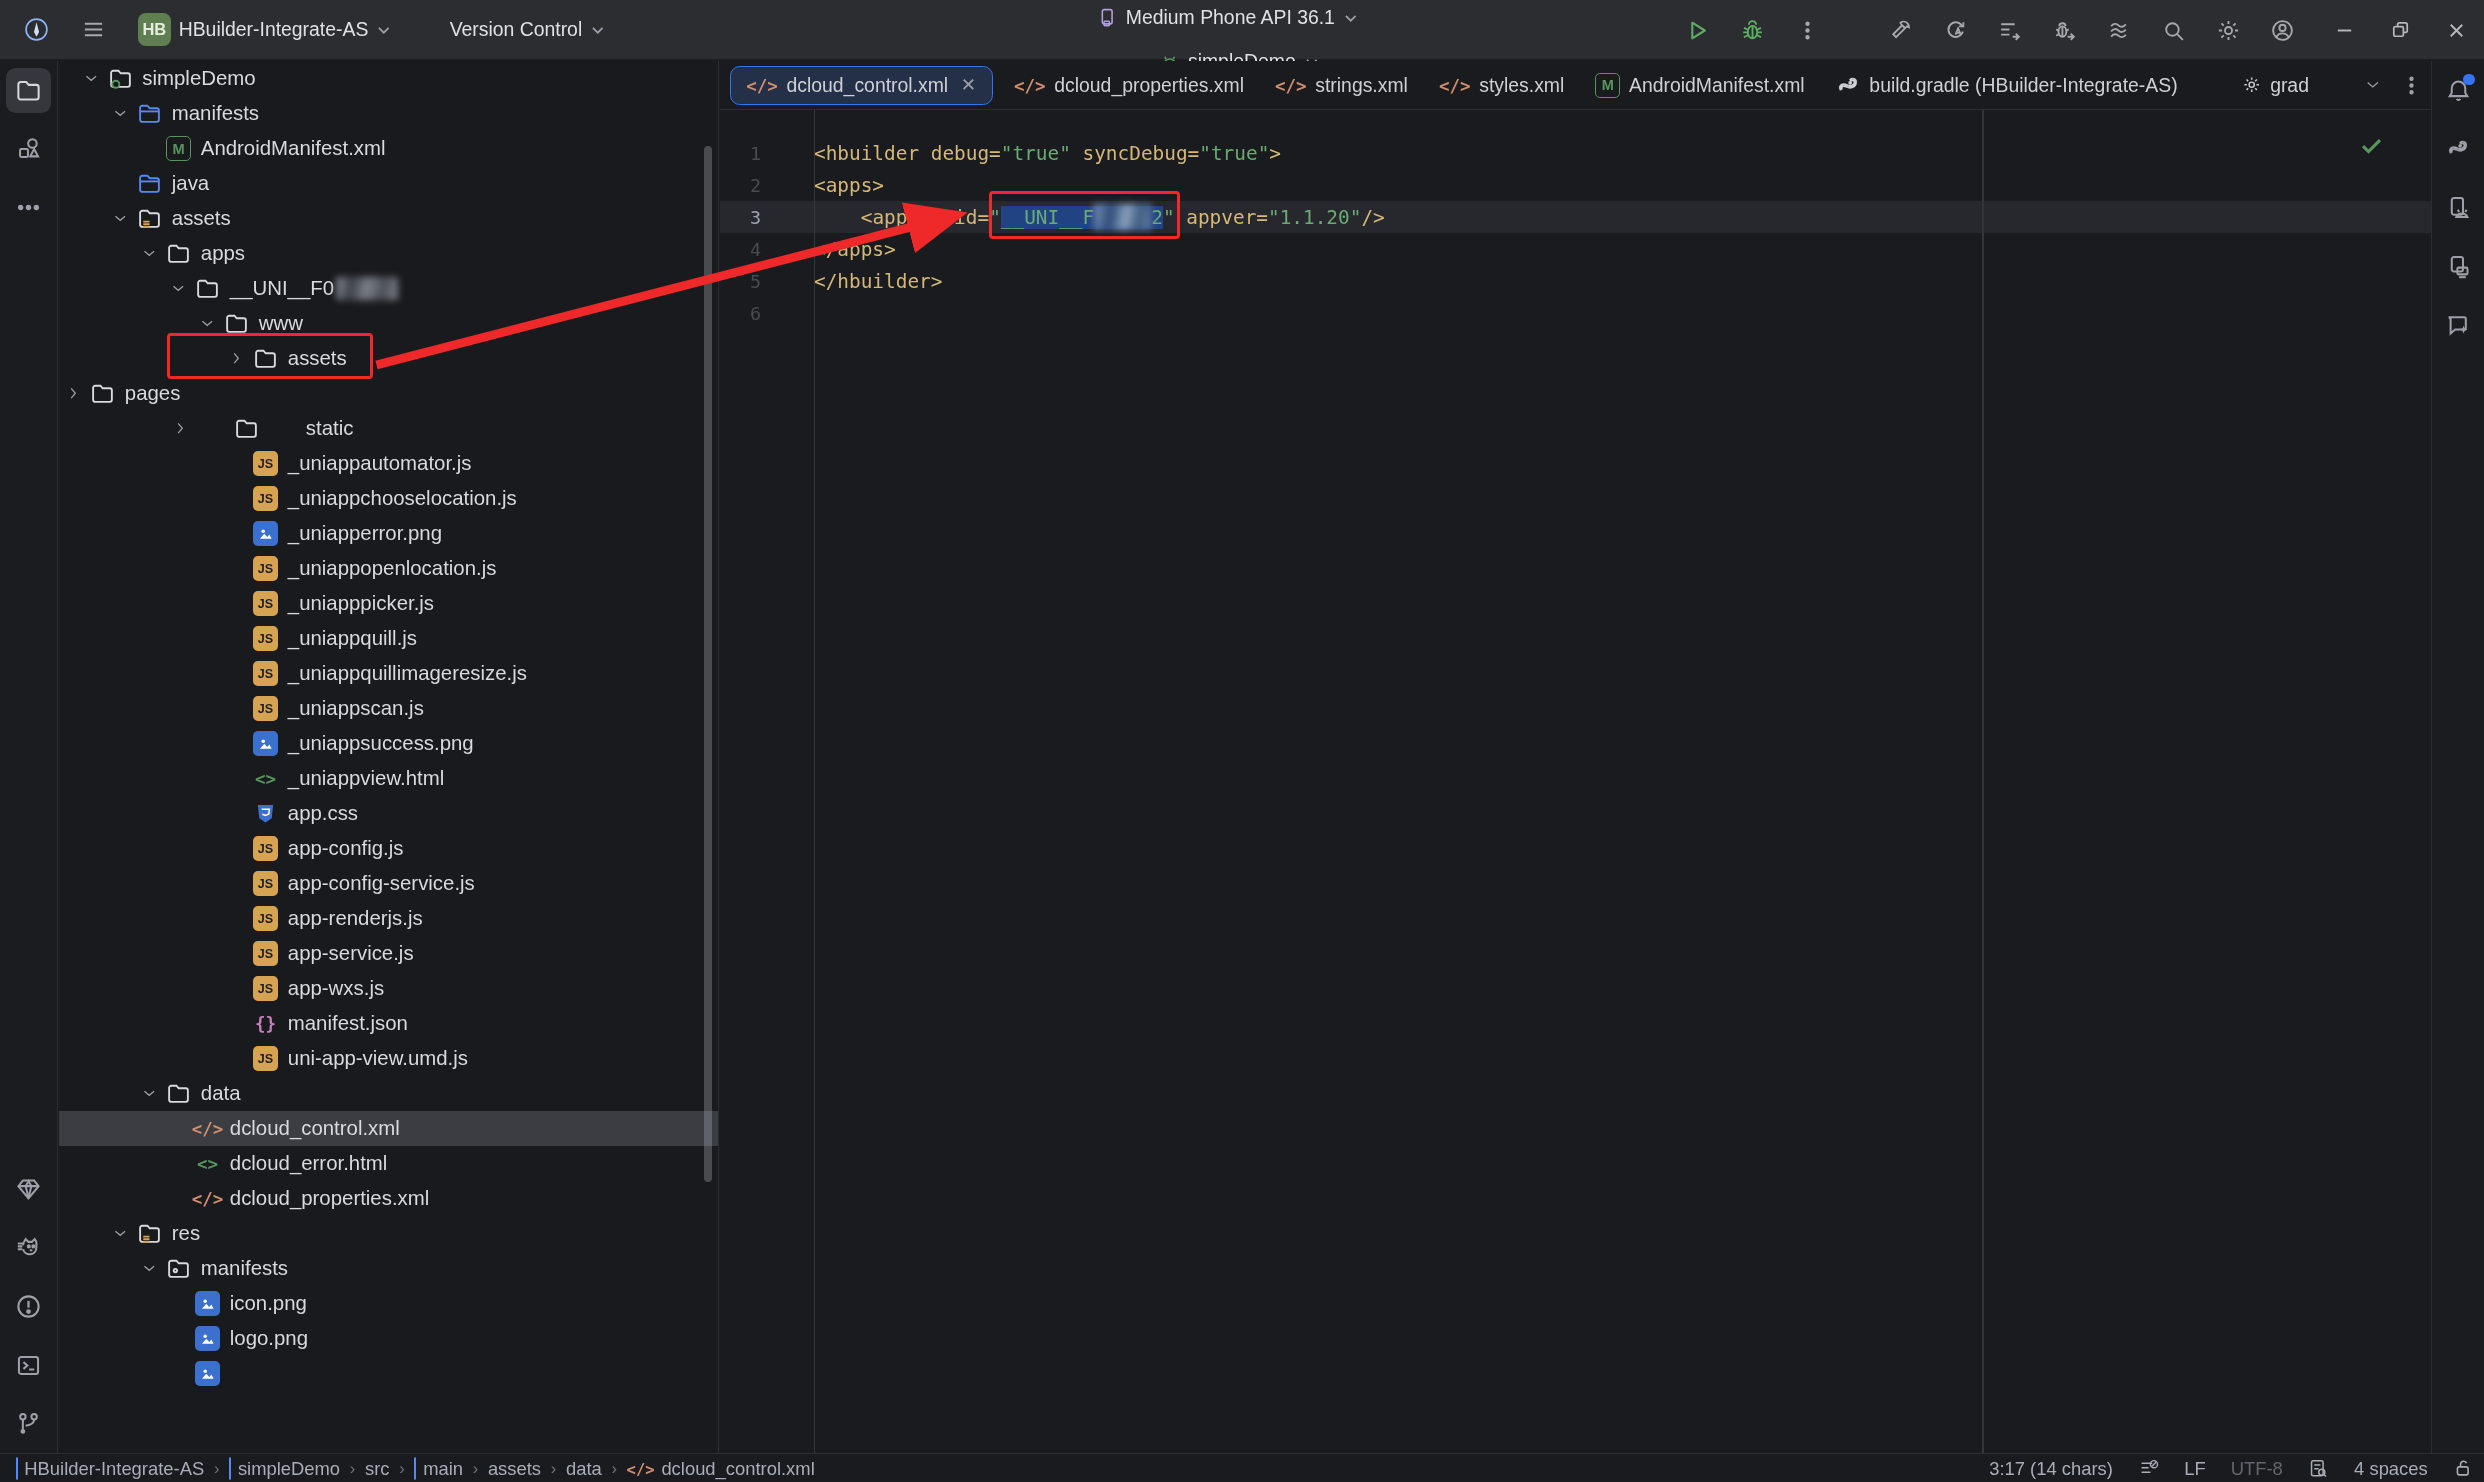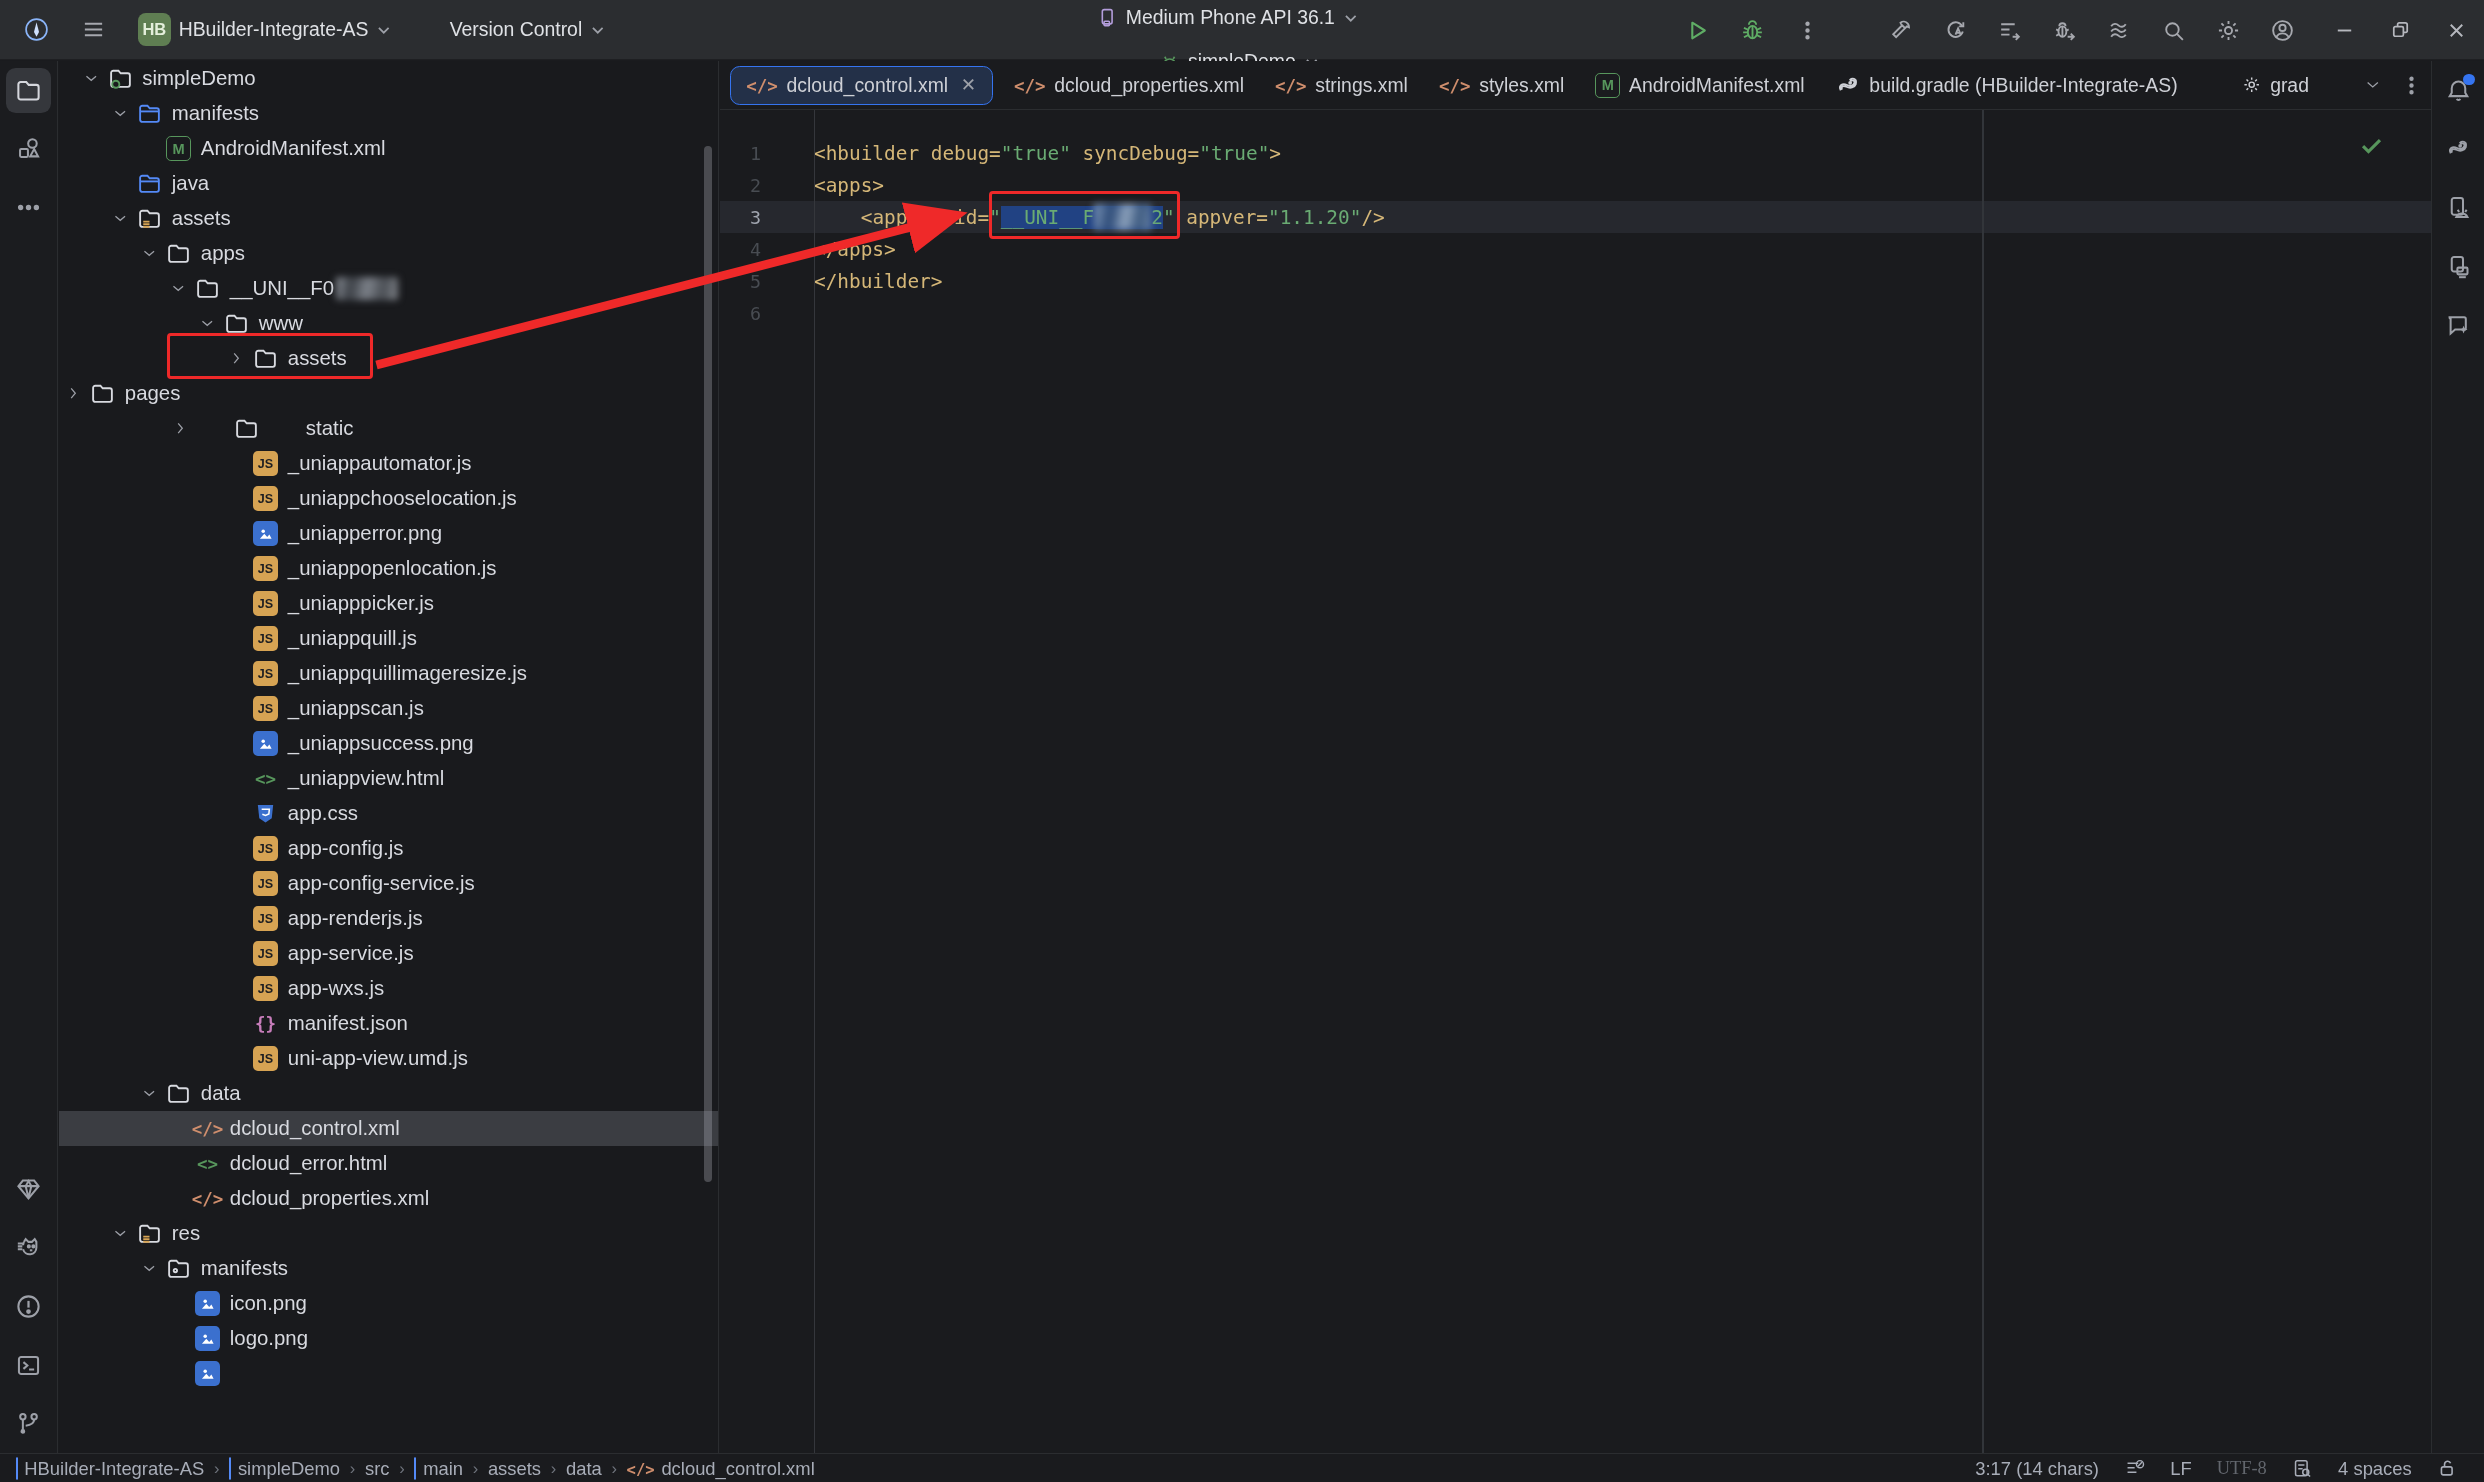--- a/index.html
+++ b/index.html
@@ -94,22 +94,22 @@
   #inspect-check { position:absolute; top:21.3px; right:45px; color:#57965C; }
 
   
   #statusbar { position:absolute; left:0; bottom:0; width:2484px; height:30px; background:#1A1B1E;
     border-top:1px solid #2B2D30; display:flex; align-items:center; font-size:18.4px; color:#A8ADB8; }
   #breadcrumbs { display:flex; align-items:center; gap:9.7px; padding-left:15.5px; }
   .bc-item { display:flex; align-items:center; gap:6.8px; }
   .bc-sep { color:#6E737C; font-size:16.5px; }
   .module-icon { width:14.6px; height:14.6px; border:1.9px solid #548AF7; border-radius:2.9px; }
   .bc-xml { color:#CF8E6D; font-family:"DejaVu Sans Mono",monospace; font-weight:bold; font-size:15.5px; }
-  #status-right { margin-left:auto; display:flex; align-items:center; gap:25px; padding-right:26px; }
-  .dim { color:#62666D;font-family:Liberation Serif, serif; }
+  #status-right { margin-left:auto; display:flex; align-items:center; gap:25px; padding-right:10px; }
+  .dim { color:#62666D; }
   .st-icon { color:#A8ADB8; display:flex; align-items:center; }
 
   
   .red-box { position:absolute; border:3.9px solid #EF2929; border-radius:3.9px; pointer-events:none; z-index:40; }
   #arrow-svg { position:absolute; left:0; top:0; width:2484px; height:1483px; pointer-events:none; z-index:39; }
 
   svg.ic { display:block; }
 </style>
 </head>
 <body>

